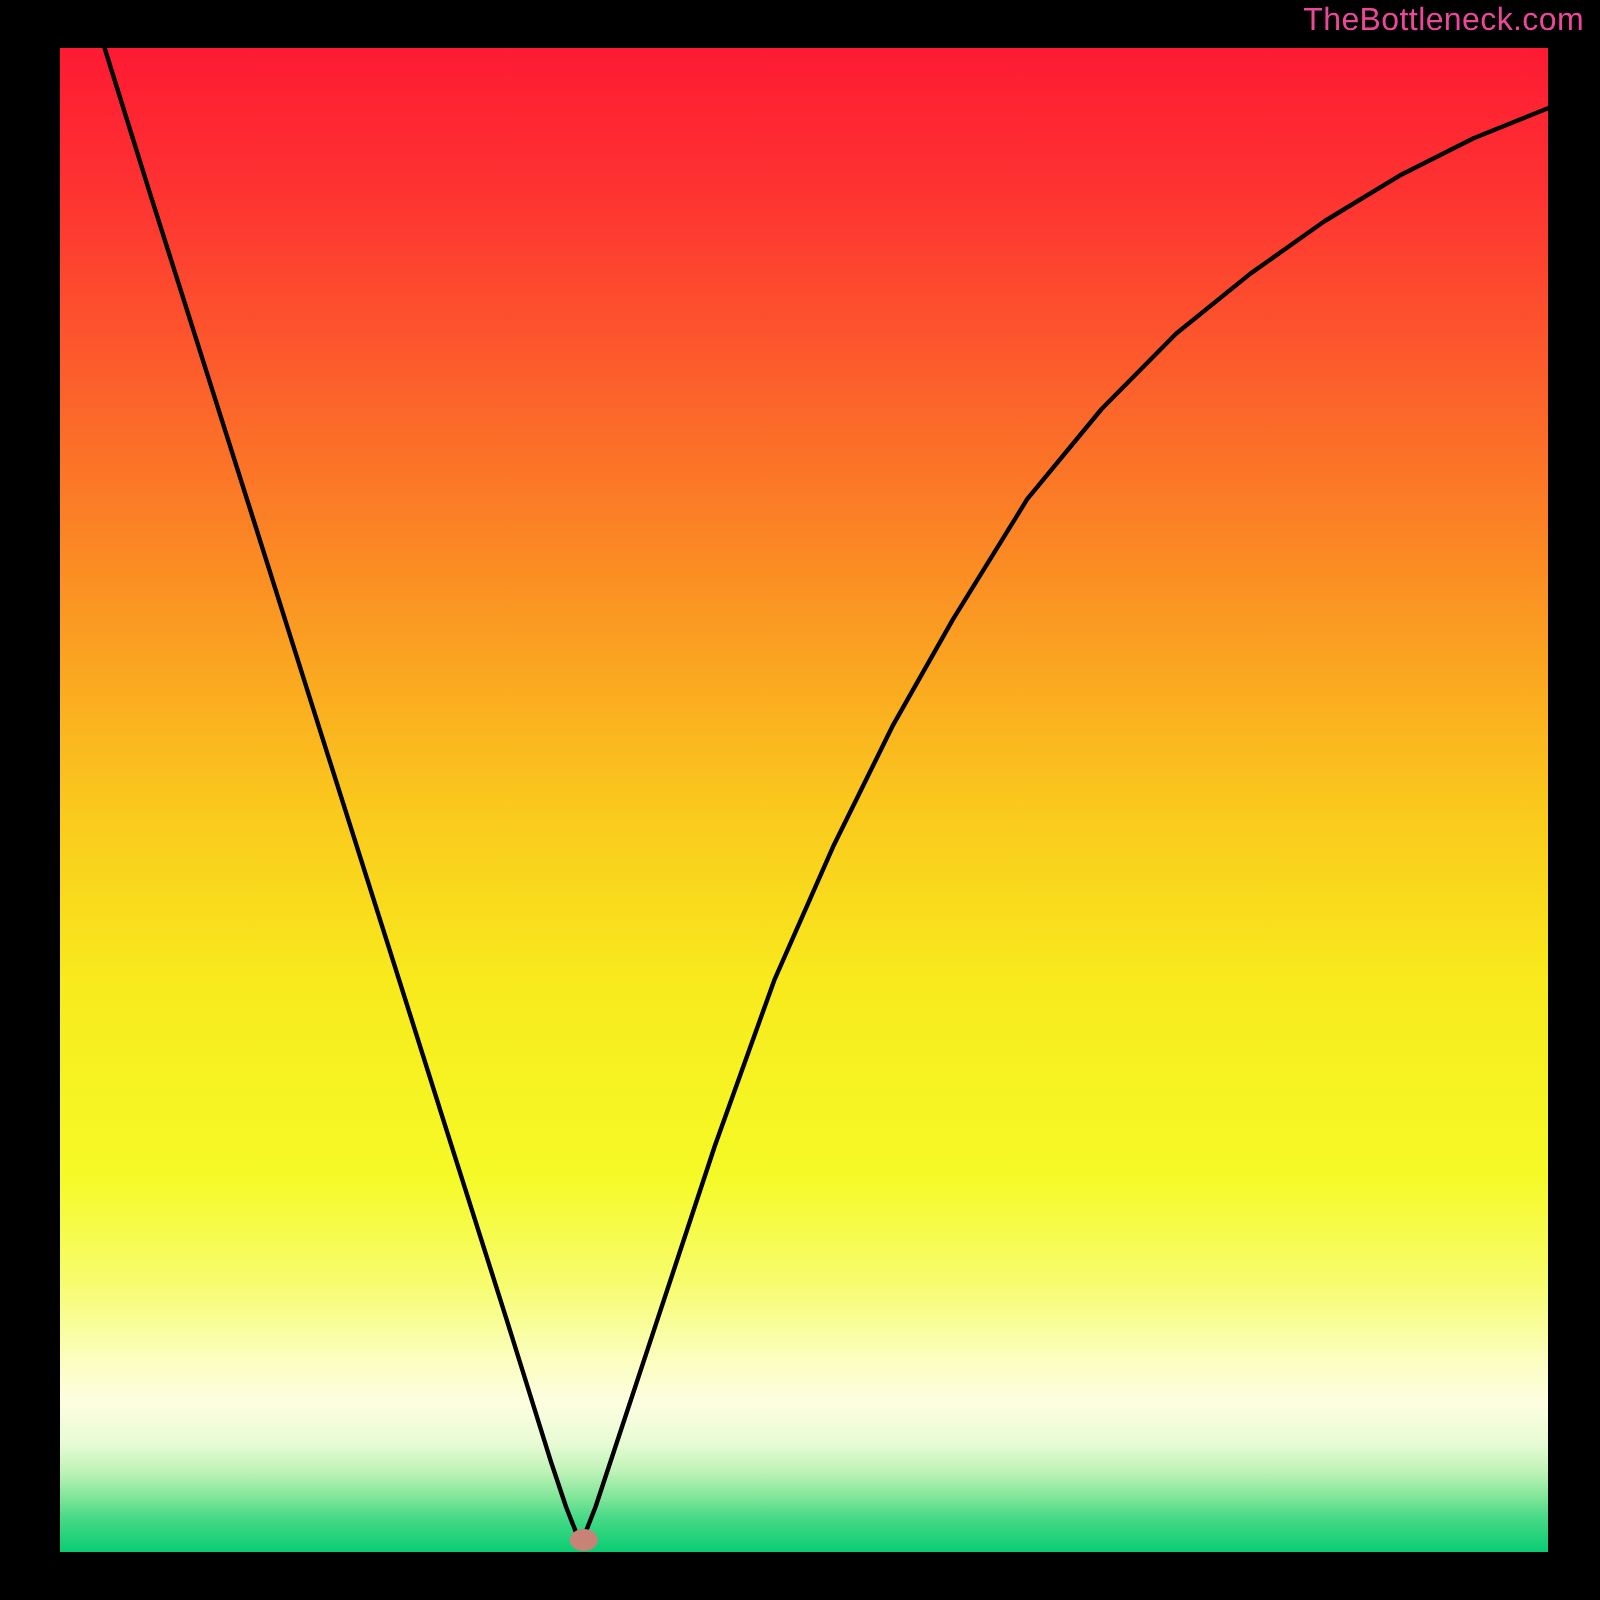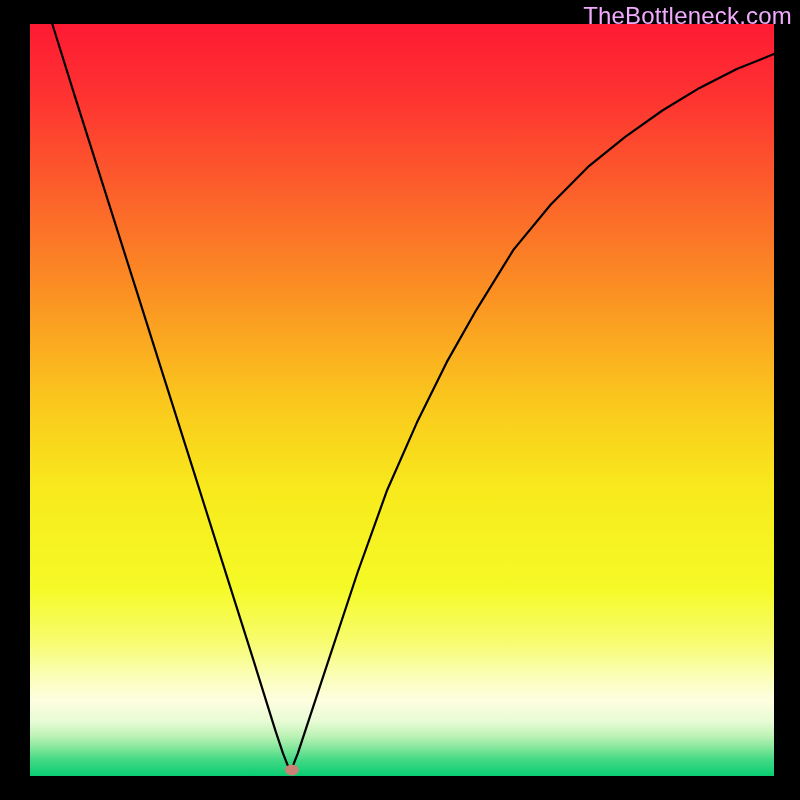--- a/index.html
+++ b/index.html
@@ -15,22 +15,22 @@
     position: absolute;
     top: 0;
     left: 0;
     width: 800px;
     height: 800px;
   }
   .watermark {
     position: absolute;
     top: 2px;
     right: 8px;
-    color: #f0abfc;
-    font-size: 24px;
+    color: #ec4899;
+    font-size: 16px;
     letter-spacing: 0.2px;
     font-weight: 400;
   }
   svg {
     display: block;
   }
 </style>
 </head>
 <body>
 

